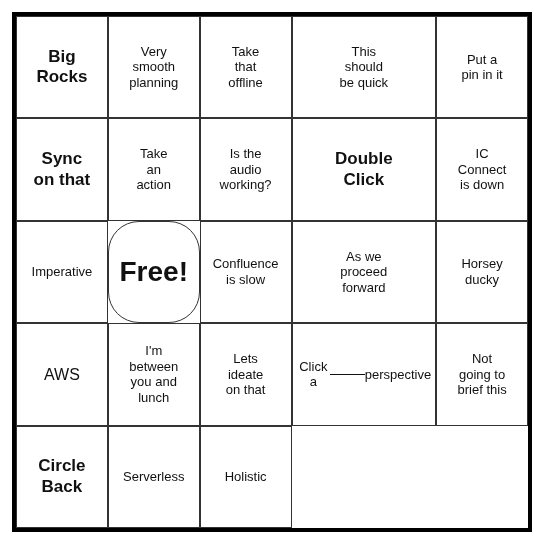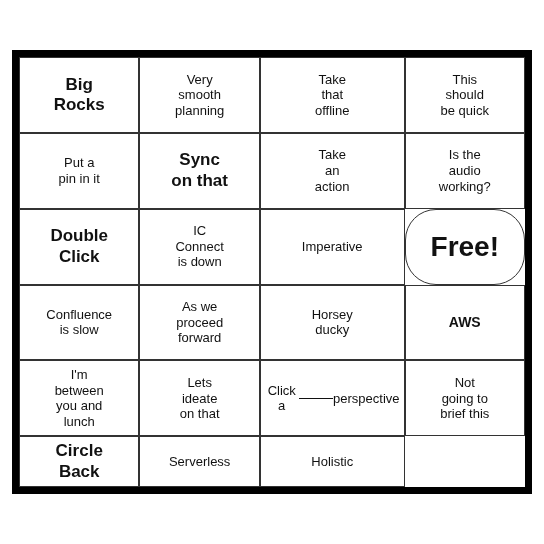--- a/index.html
+++ b/index.html
@@ -6,41 +6,41 @@
     body {
       background: #fff;
       display: flex;
       justify-content: center;
       align-items: center;
       width: 544px;
       height: 544px;
       font-family: Arial, sans-serif;
     }
     .bingo-board {
-      border: 7px solid #000000;
+      border: 4px solid #000000;
       width: 520px;
-      height: 444px;
+      height: 520px;
       display: grid;
-      grid-template-columns: repeat(4, 1fr);
+      grid-template-columns: repeat(5, 1fr);
       grid-template-rows: repeat(5, 1fr);
     }
     .cell {
       border: 1px solid #333;
       display: flex;
       justify-content: center;
       align-items: center;
       text-align: center;
       padding: 4px;
       font-size: 13px;
       line-height: 1.2;
       color: #111;
     }
     .cell.large-text {
-      font-size: 14px;
-      font-weight: bold;
+      font-size: 16px;
+      font-weight: normal;
     }
     .cell.medium-text {
       font-size: 17px;
       font-weight: bold;
     }
     .cell.free {
       font-size: 28px;
       font-weight: bold;
       border-radius: 31px;
     }

